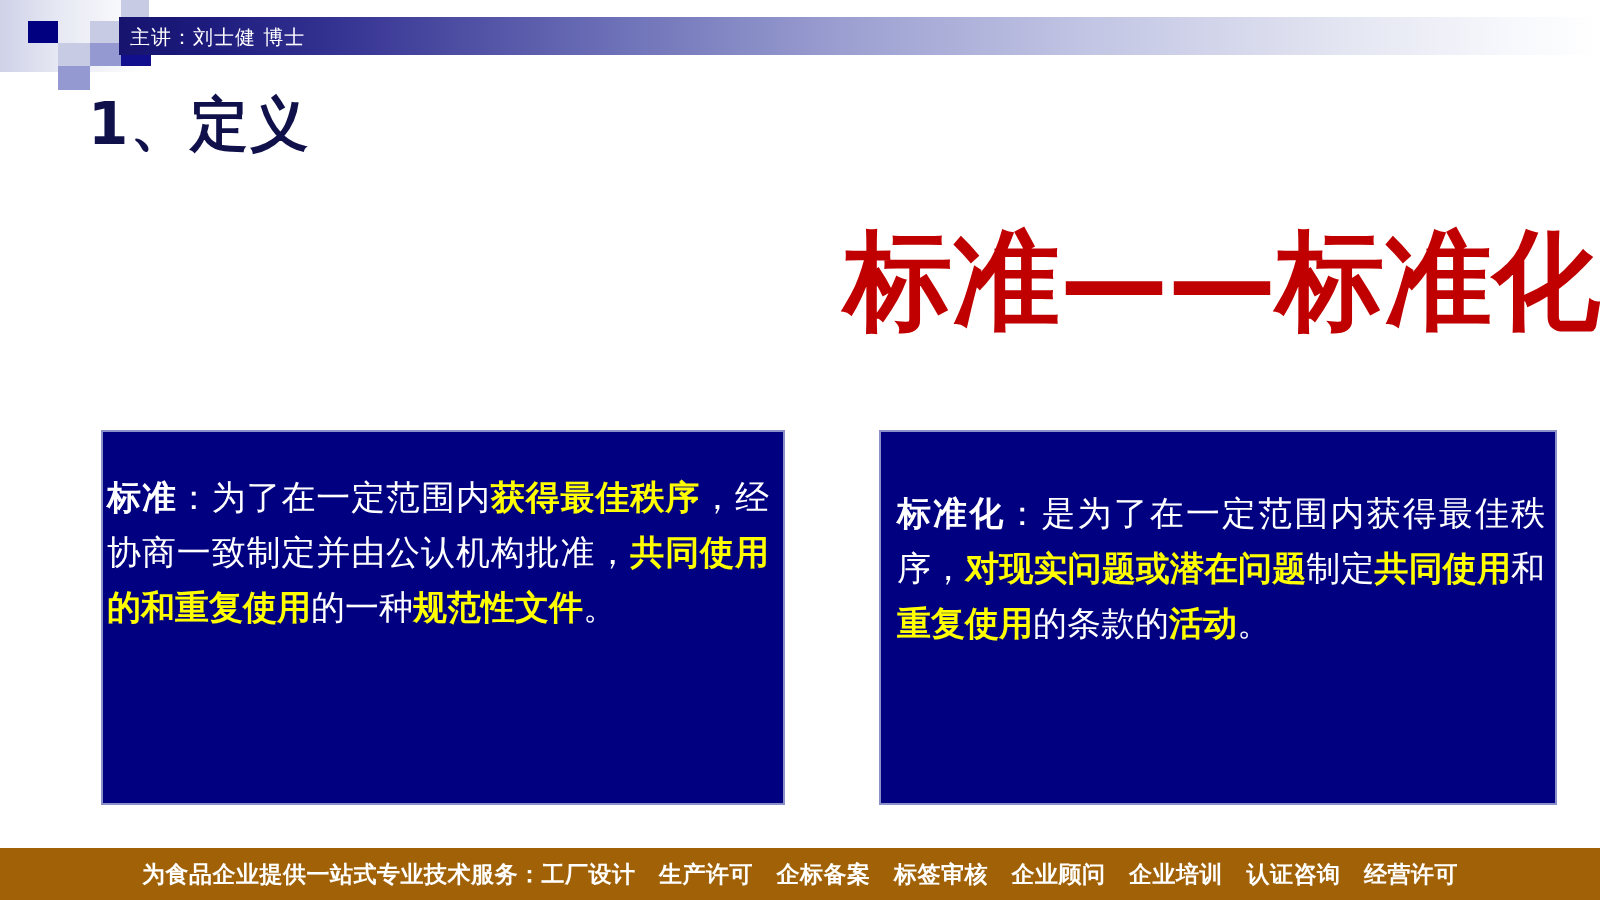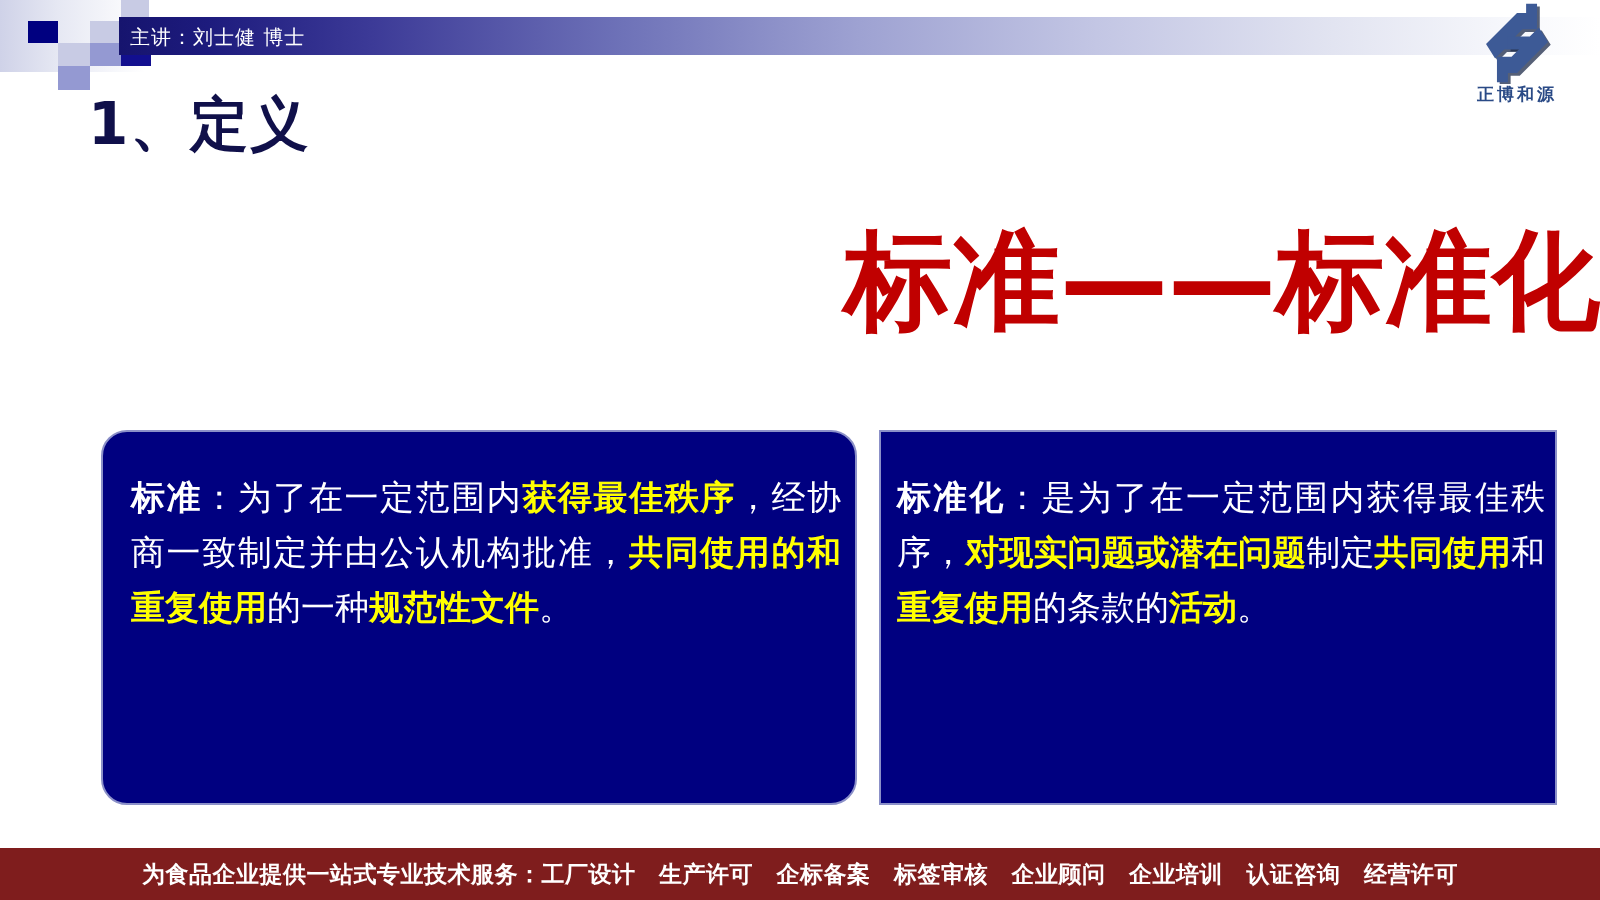--- a/index.html
+++ b/index.html
@@ -141,49 +141,48 @@
     box-sizing: border-box;
     color: #ffffff;
     font-size: 34px;
     line-height: 1.62;
     font-family: "DejaVu Sans", "Liberation Sans", sans-serif;
     overflow: hidden;
   }
   .defbox-left {
     left: 101px;
     top: 430px;
-    width: 756px;
+    width: 684px;
     height: 375px;
-    padding: 38px 14px 0 28px;
-    border-radius: 26px;
+    padding: 38px 14px 0 4px;
   }
   .defbox-right {
     left: 879px;
     top: 430px;
     width: 678px;
     height: 375px;
-    padding: 38px 10px 0 16px;
+    padding: 54px 10px 0 16px;
   }
   .defbox p {
     margin: 0;
     text-align: justify;
     text-align-last: left;
     text-justify: inter-character;
   }
   .hl { color: #ffff00; font-weight: 700; }
   .lead { font-weight: 700; }
 
   
   .footer-bar {
     position: absolute;
     left: 0;
     bottom: 0;
     width: 1600px;
     height: 52px;
-    background: #7f1d1d;
+    background: #a16207;
     display: flex;
     align-items: center;
     justify-content: center;
   }
   .footer-text {
     color: #ffffff;
     font-size: 23px;
     font-weight: 700;
     letter-spacing: 0.5px;
     white-space: nowrap;
@@ -204,33 +203,20 @@
     <div class="deco-sq sq-lavender" style="left:90px;  top:21px; width:31px; height:22px;"></div>
     <div class="deco-sq sq-periwinkle" style="left:121px; top:21px; width:28px; height:22px;"></div>
     <div class="deco-sq sq-lavender" style="left:58px;  top:43px; width:32px; height:23px;"></div>
     <div class="deco-sq sq-periwinkle" style="left:90px;  top:43px; width:31px; height:23px;"></div>
     <div class="deco-sq sq-deepblue" style="left:121px; top:43px; width:30px; height:23px;"></div>
     <div class="deco-sq sq-periwinkle" style="left:58px;  top:66px; width:32px; height:24px;"></div>
 
     <div class="title-bar"></div>
     <div class="presenter">主讲：刘士健  博士</div>
 
-    <div class="logo-wrap">
-      <svg class="logo-mark" viewBox="0 0 100 90">
-
-        <g transform="translate(3,3)">
-          <path d="M16 46 L50 12 L60 12 L60 2 L72 2 L72 30 L56 30 L47 39 L60 39 L60 52 L36 52 L26 62 L16 46 Z" fill="#1d2b4a" opacity="0.75"></path>
-          <path d="M84 44 L50 78 L40 78 L40 88 L28 88 L28 60 L44 60 L53 51 L40 51 L40 38 L64 38 L74 28 L84 44 Z" fill="#1d2b4a" opacity="0.75"></path>
-        </g>
-
-        <path d="M16 46 L50 12 L60 12 L60 2 L72 2 L72 30 L56 30 L47 39 L60 39 L60 52 L36 52 L26 62 L16 46 Z" fill="#3d5a96"></path>
-        <path d="M84 44 L50 78 L40 78 L40 88 L28 88 L28 60 L44 60 L53 51 L40 51 L40 38 L64 38 L74 28 L84 44 Z" fill="#3d5a96"></path>
-      </svg>
-      <div class="logo-text">正博和源</div>
-    </div>
   </div>
 
   <div class="section-title">1、定义</div>
 
   <div class="big-heading">标准——标准化</div>
 
   <div class="defbox defbox-left">
     <p><span class="lead">标准</span><span>：为了在一定范围内</span><span class="hl">获得最佳秩序</span><span>，经协商一致制定并由公认机构批准，</span><span class="hl">共同使用的和重复使用</span><span>的一种</span><span class="hl">规范性文件</span><span>。</span></p>
   </div>
 

